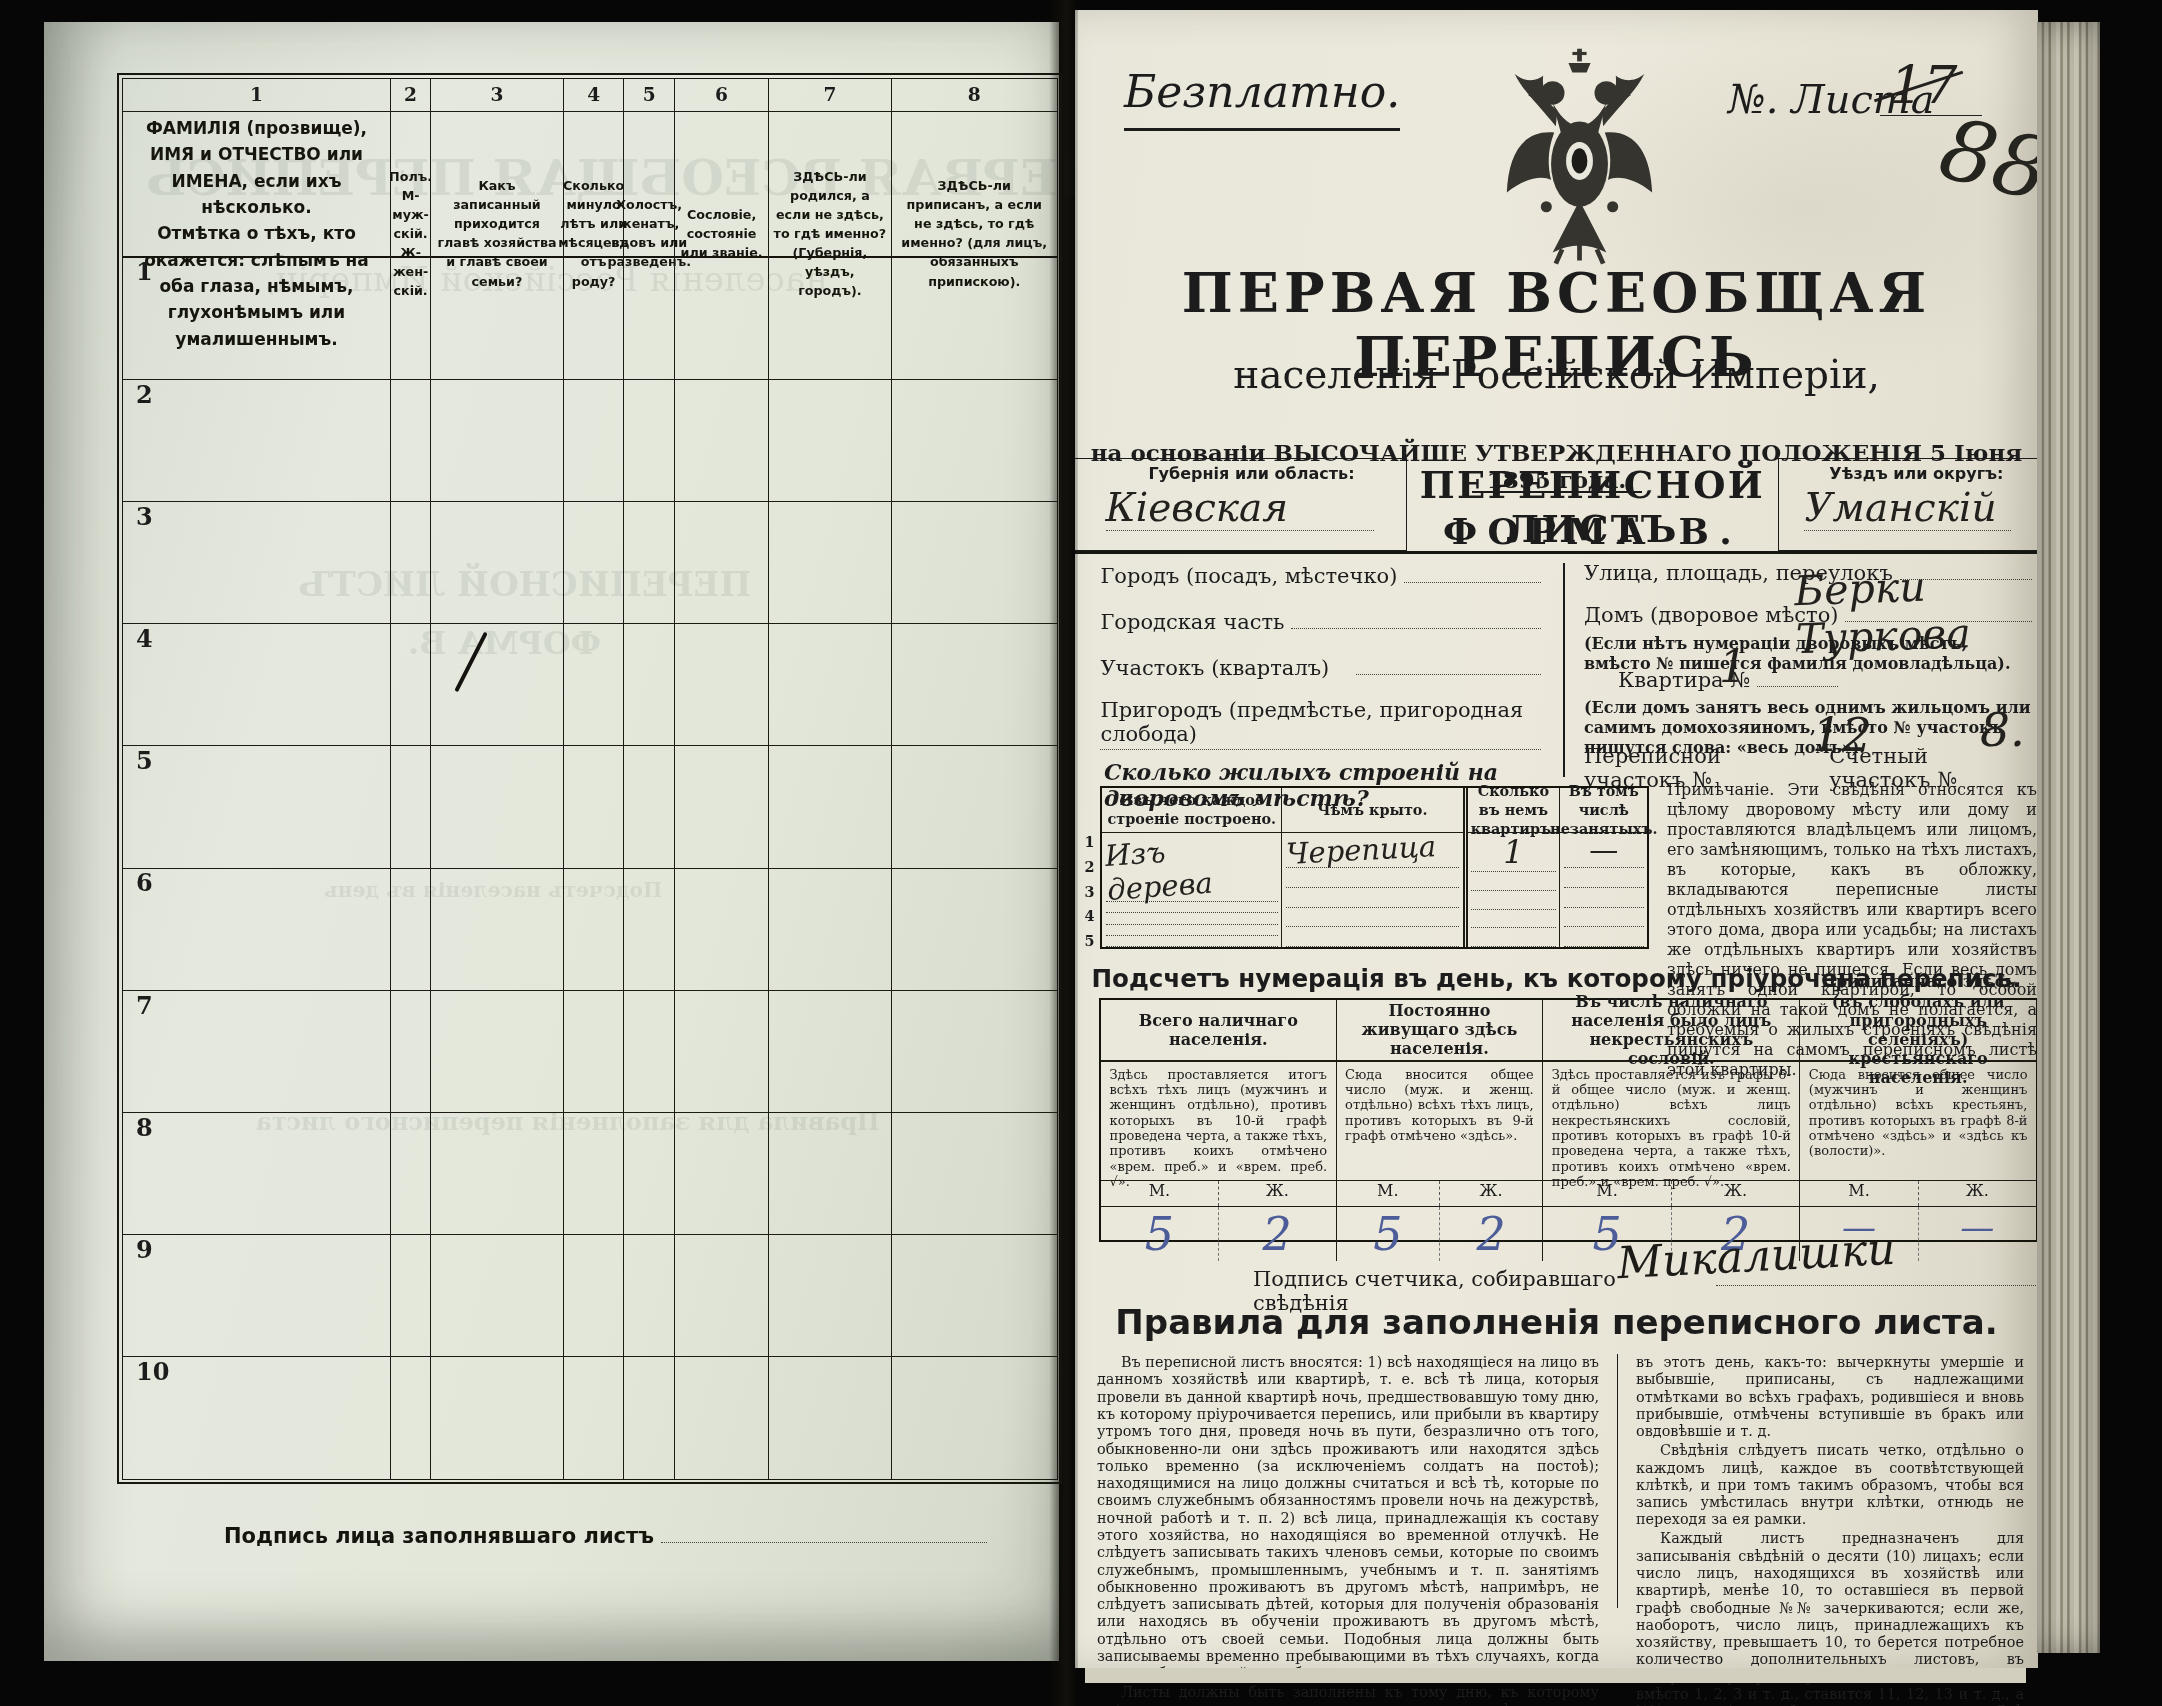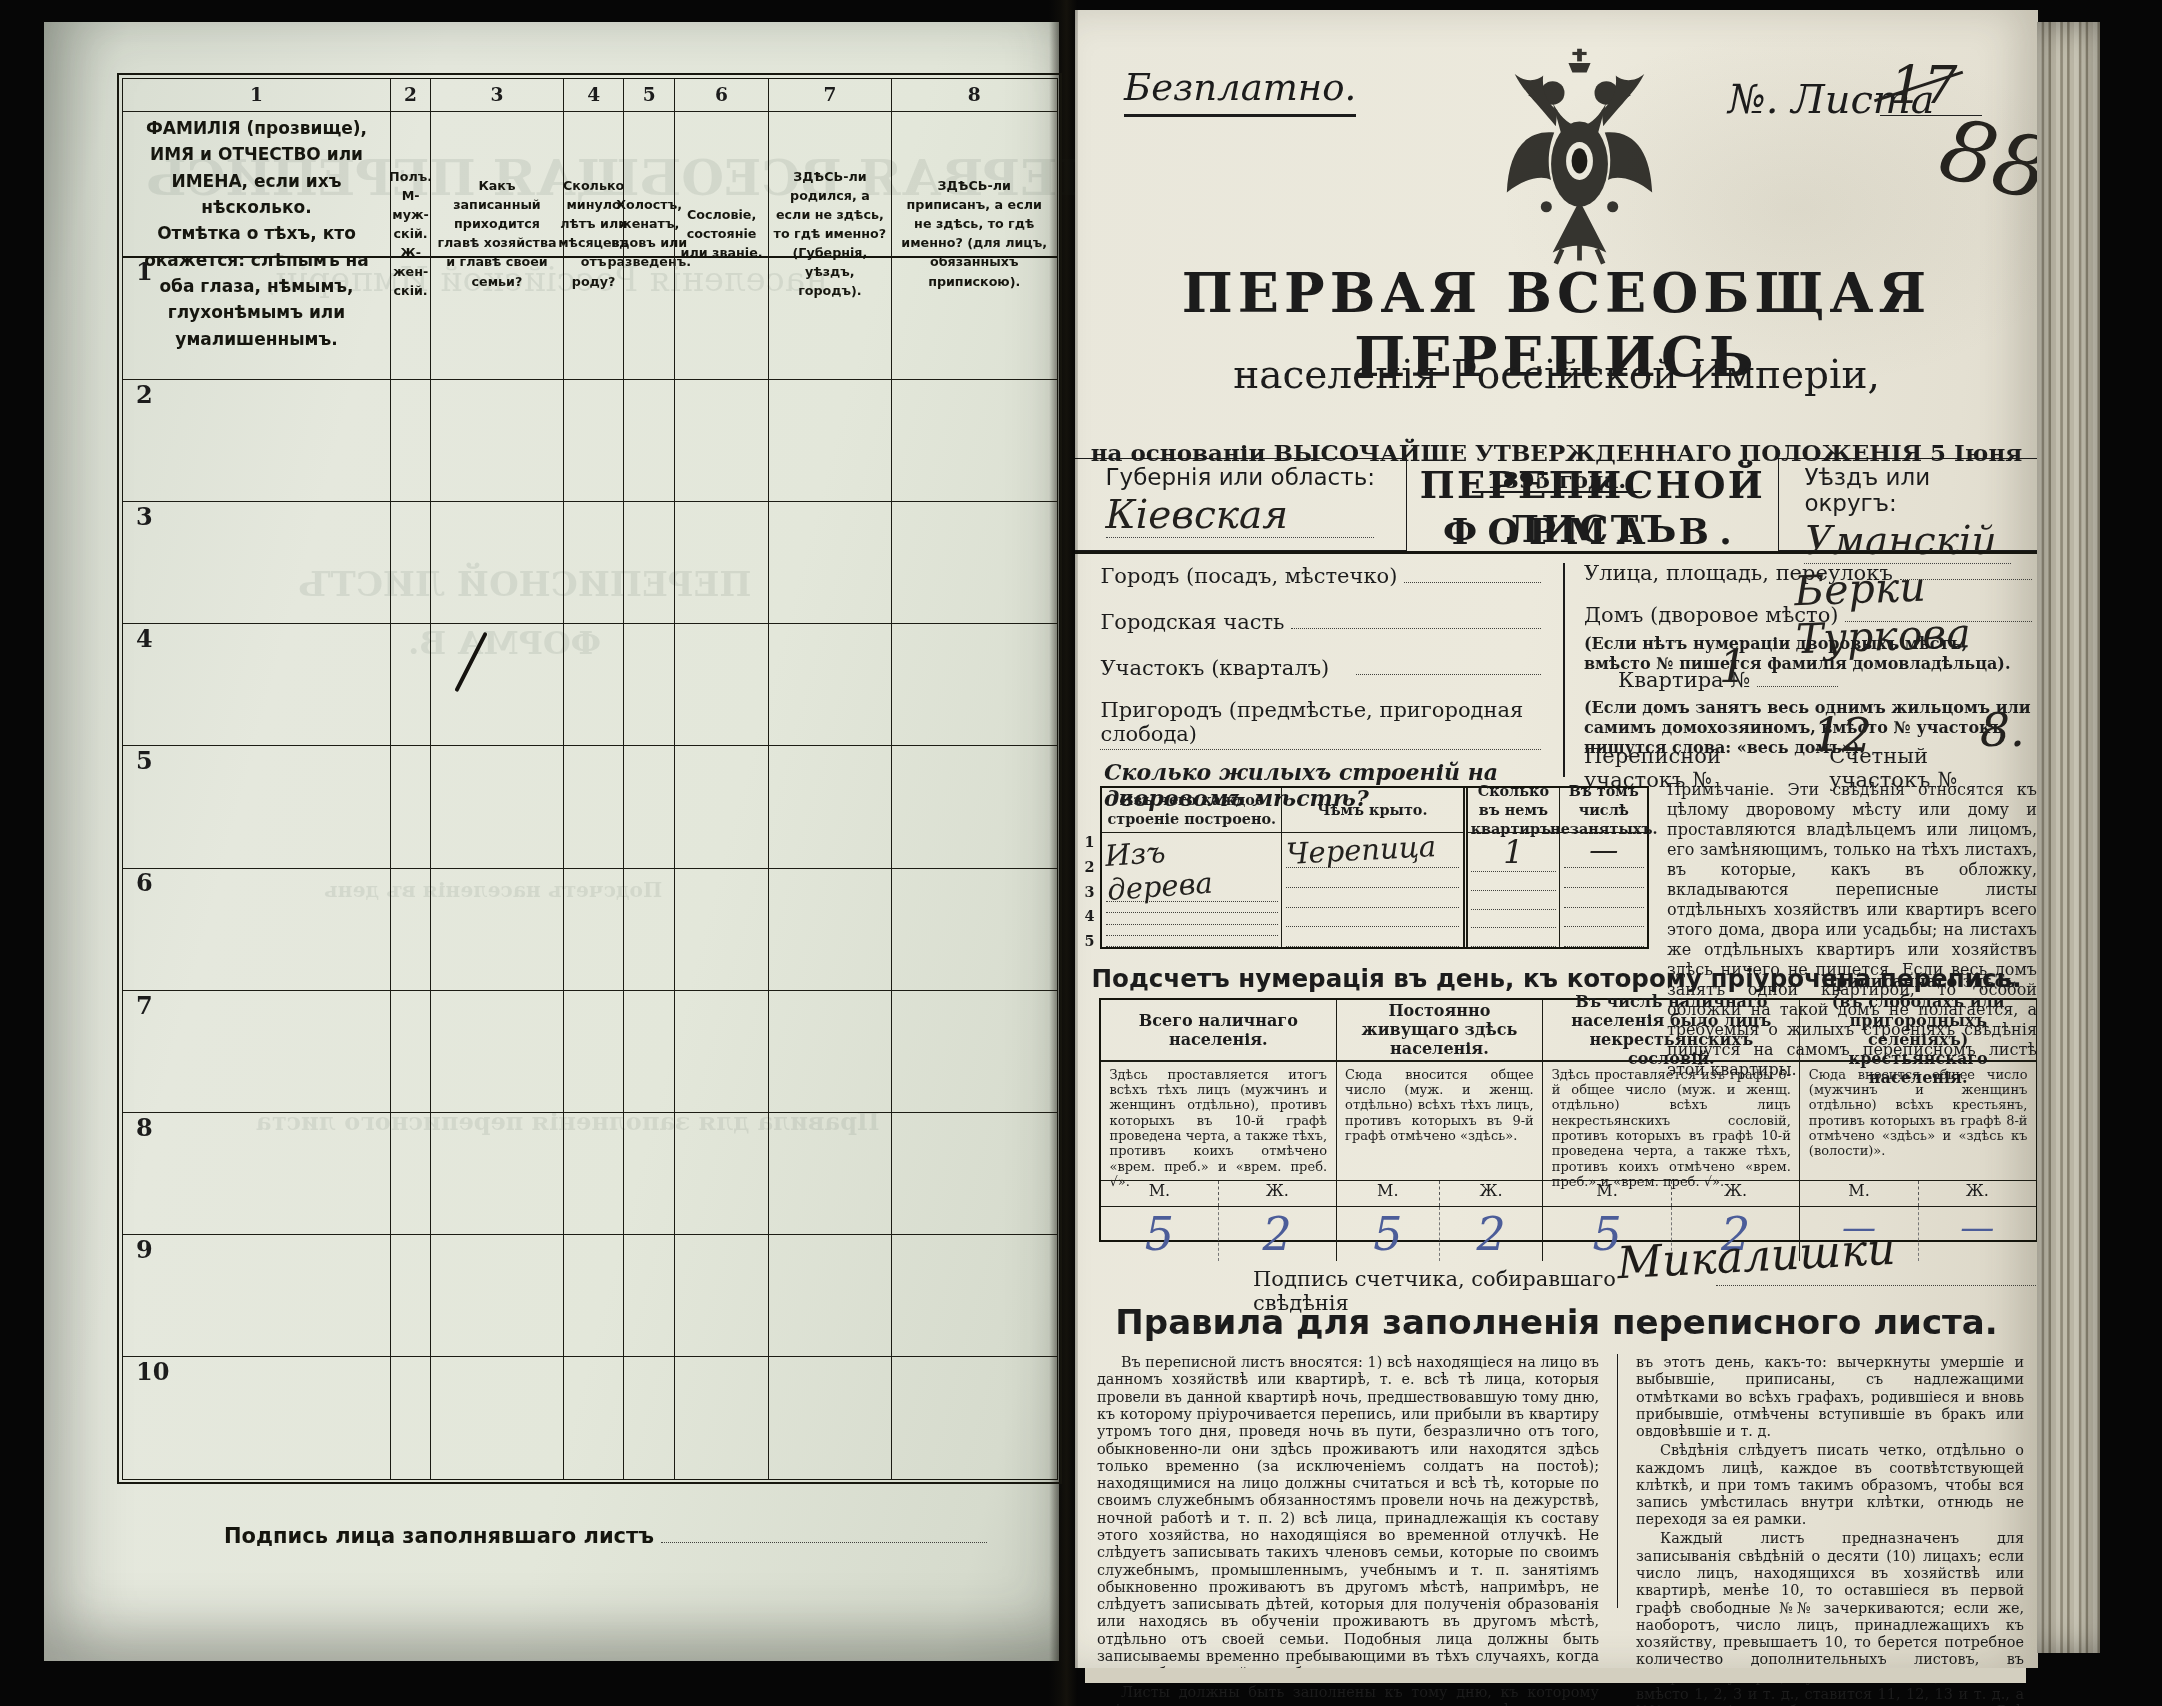--- a/index.html
+++ b/index.html
@@ -50,39 +50,39 @@
   .brow .rownum{font-family:"DejaVu Serif",serif;font-weight:bold;font-size:24px;padding:5.1px 0 0 13.6px;}
   .tr.full{height:100%;}
   .bleed{position:absolute;transform:scaleX(-1);color:#2e4138;opacity:.09;font-weight:bold;
          white-space:nowrap;pointer-events:none;}
   .pen-stroke{position:absolute;left:425px;top:607px;width:4.2px;height:66px;background:#15130f;
               transform:rotate(27deg);border-radius:2.5px;}
   .lfooter{position:absolute;left:180px;top:1498px;width:763px;display:flex;align-items:baseline;
            font-family:"DejaVu Sans",sans-serif;font-weight:bold;font-size:21px;color:#15150e;}
 
   
-  .free{position:absolute;left:49px;top:56px;font-size:37px;font-style:italic;
-        border-bottom:3.4px solid #1c1c1c;padding-bottom:5px;}
+  .free{position:absolute;left:49px;top:56px;font-size:44px;font-style:italic;
+        border-bottom:3.4px solid #1c1c1c;padding-bottom:11px;}
   .sheetno{position:absolute;left:653px;top:66px;font-size:40px;font-style:italic;}
   .sheetno-line{position:absolute;left:805px;top:105px;width:102px;border-bottom:1.7px solid #222;}
   .sheetno-val{position:absolute;left:815px;top:44px;font-size:53px;}
   .sheetno-strike{position:absolute;left:797px;top:75px;width:93px;height:2.5px;background:#23211e;transform:rotate(-18deg);}
   .corner-num{position:absolute;left:866px;top:100px;font-size:85px;transform:rotate(14deg);color:#26241f;}
   .eagle{position:absolute;left:424px;top:34px;}
   .rtitle{position:absolute;left:0;top:251px;width:963px;text-align:center;font-weight:bold;
           font-size:54px;letter-spacing:5.1px;}
   .rsub{position:absolute;left:0;top:342px;width:963px;text-align:center;font-size:39px;}
   .rbasis{position:absolute;left:0;top:429px;width:963px;text-align:center;font-size:23px;font-weight:bold;}
   .rdivider{position:absolute;left:397px;top:481px;width:170px;border-bottom:2.5px solid #1b1b1b;}
   .hdrboxes{position:absolute;left:0;top:448px;width:963px;height:93px;}
   .gubbox{position:absolute;left:0;top:0;width:332px;height:93px;border:1.7px solid #1b1b1b;border-left:none;
           box-sizing:border-box;padding:5.1px 8.5px 0 30.5px;}
   .uezdbox{position:absolute;left:703px;top:0;width:259px;height:93px;border:1.7px solid #1b1b1b;border-right:none;
           box-sizing:border-box;padding:5.1px 8.5px 0 25.4px;}
-  .boxlabel{font-size:23px;font-weight:normal;font-family:"DejaVu Sans",sans-serif;}
+  .boxlabel{font-size:16px;font-weight:bold;font-family:"DejaVu Sans",sans-serif;text-align:center;}
   .boxvalue{font-size:39px;margin-top:1.7px;border-bottom:1.7px dotted #444;width:92%;}
   .formline1{position:absolute;left:332px;top:453px;width:371px;text-align:center;font-weight:bold;
              font-size:37px;letter-spacing:2.5px;}
   .formline2{position:absolute;left:332px;top:500px;width:371px;text-align:center;font-weight:bold;
              font-size:36px;letter-spacing:10.2px;}
   .heavyrule{position:absolute;left:0;top:541px;width:963px;border-bottom:3.4px solid #161610;}
 
   .addr-divider{position:absolute;left:488px;top:553px;height:214px;border-left:2.5px solid #1b1b1b;}
   .addr-label{font-size:21px;}
   .addr-note{font-size:16px;font-weight:bold;line-height:1.25;}

